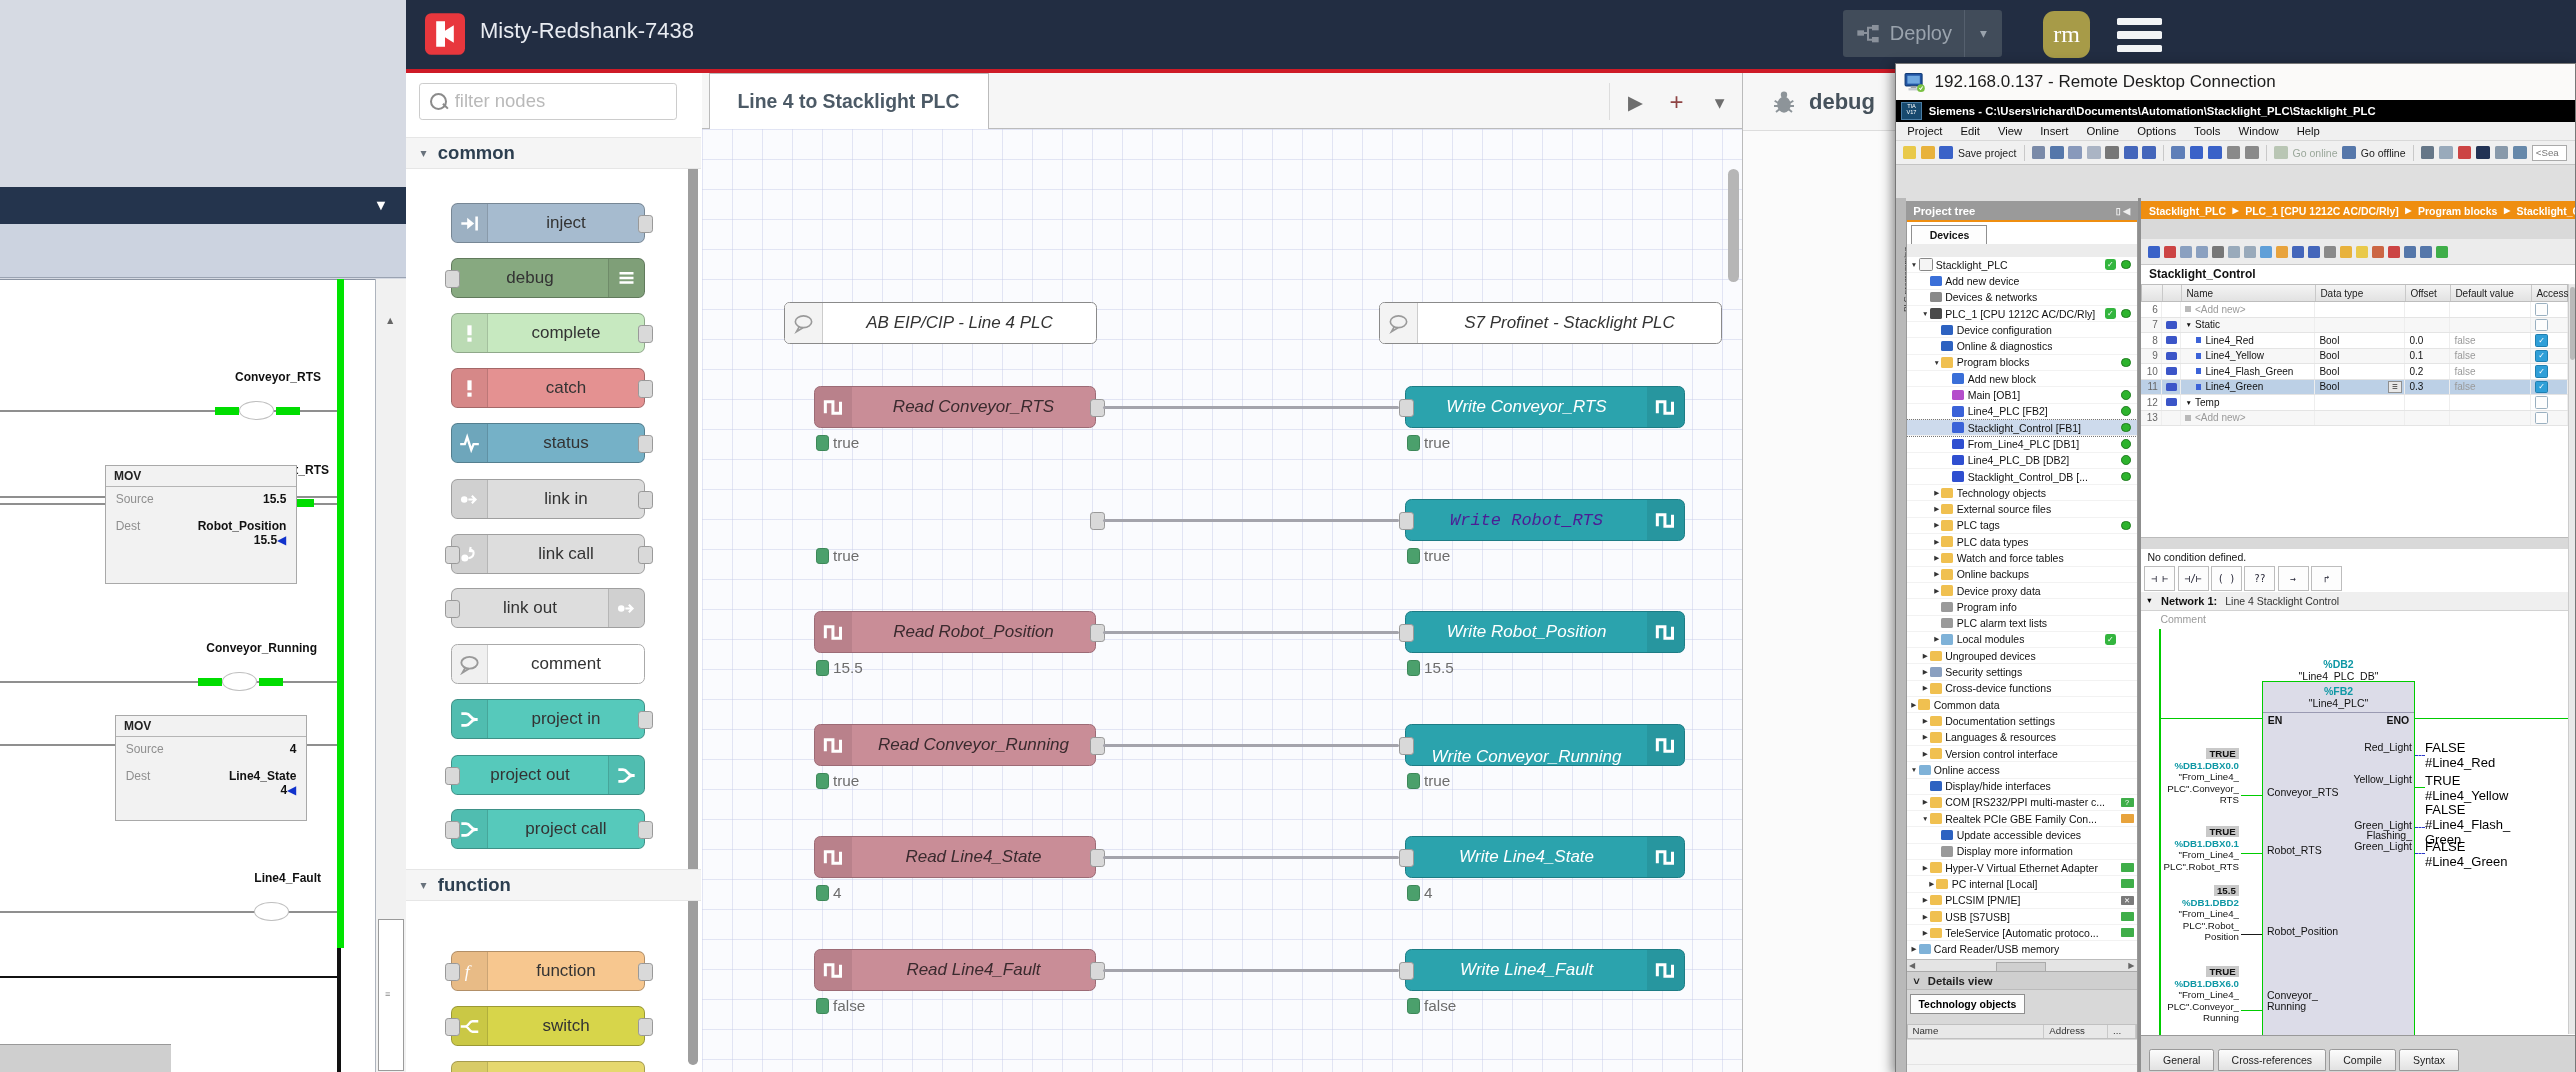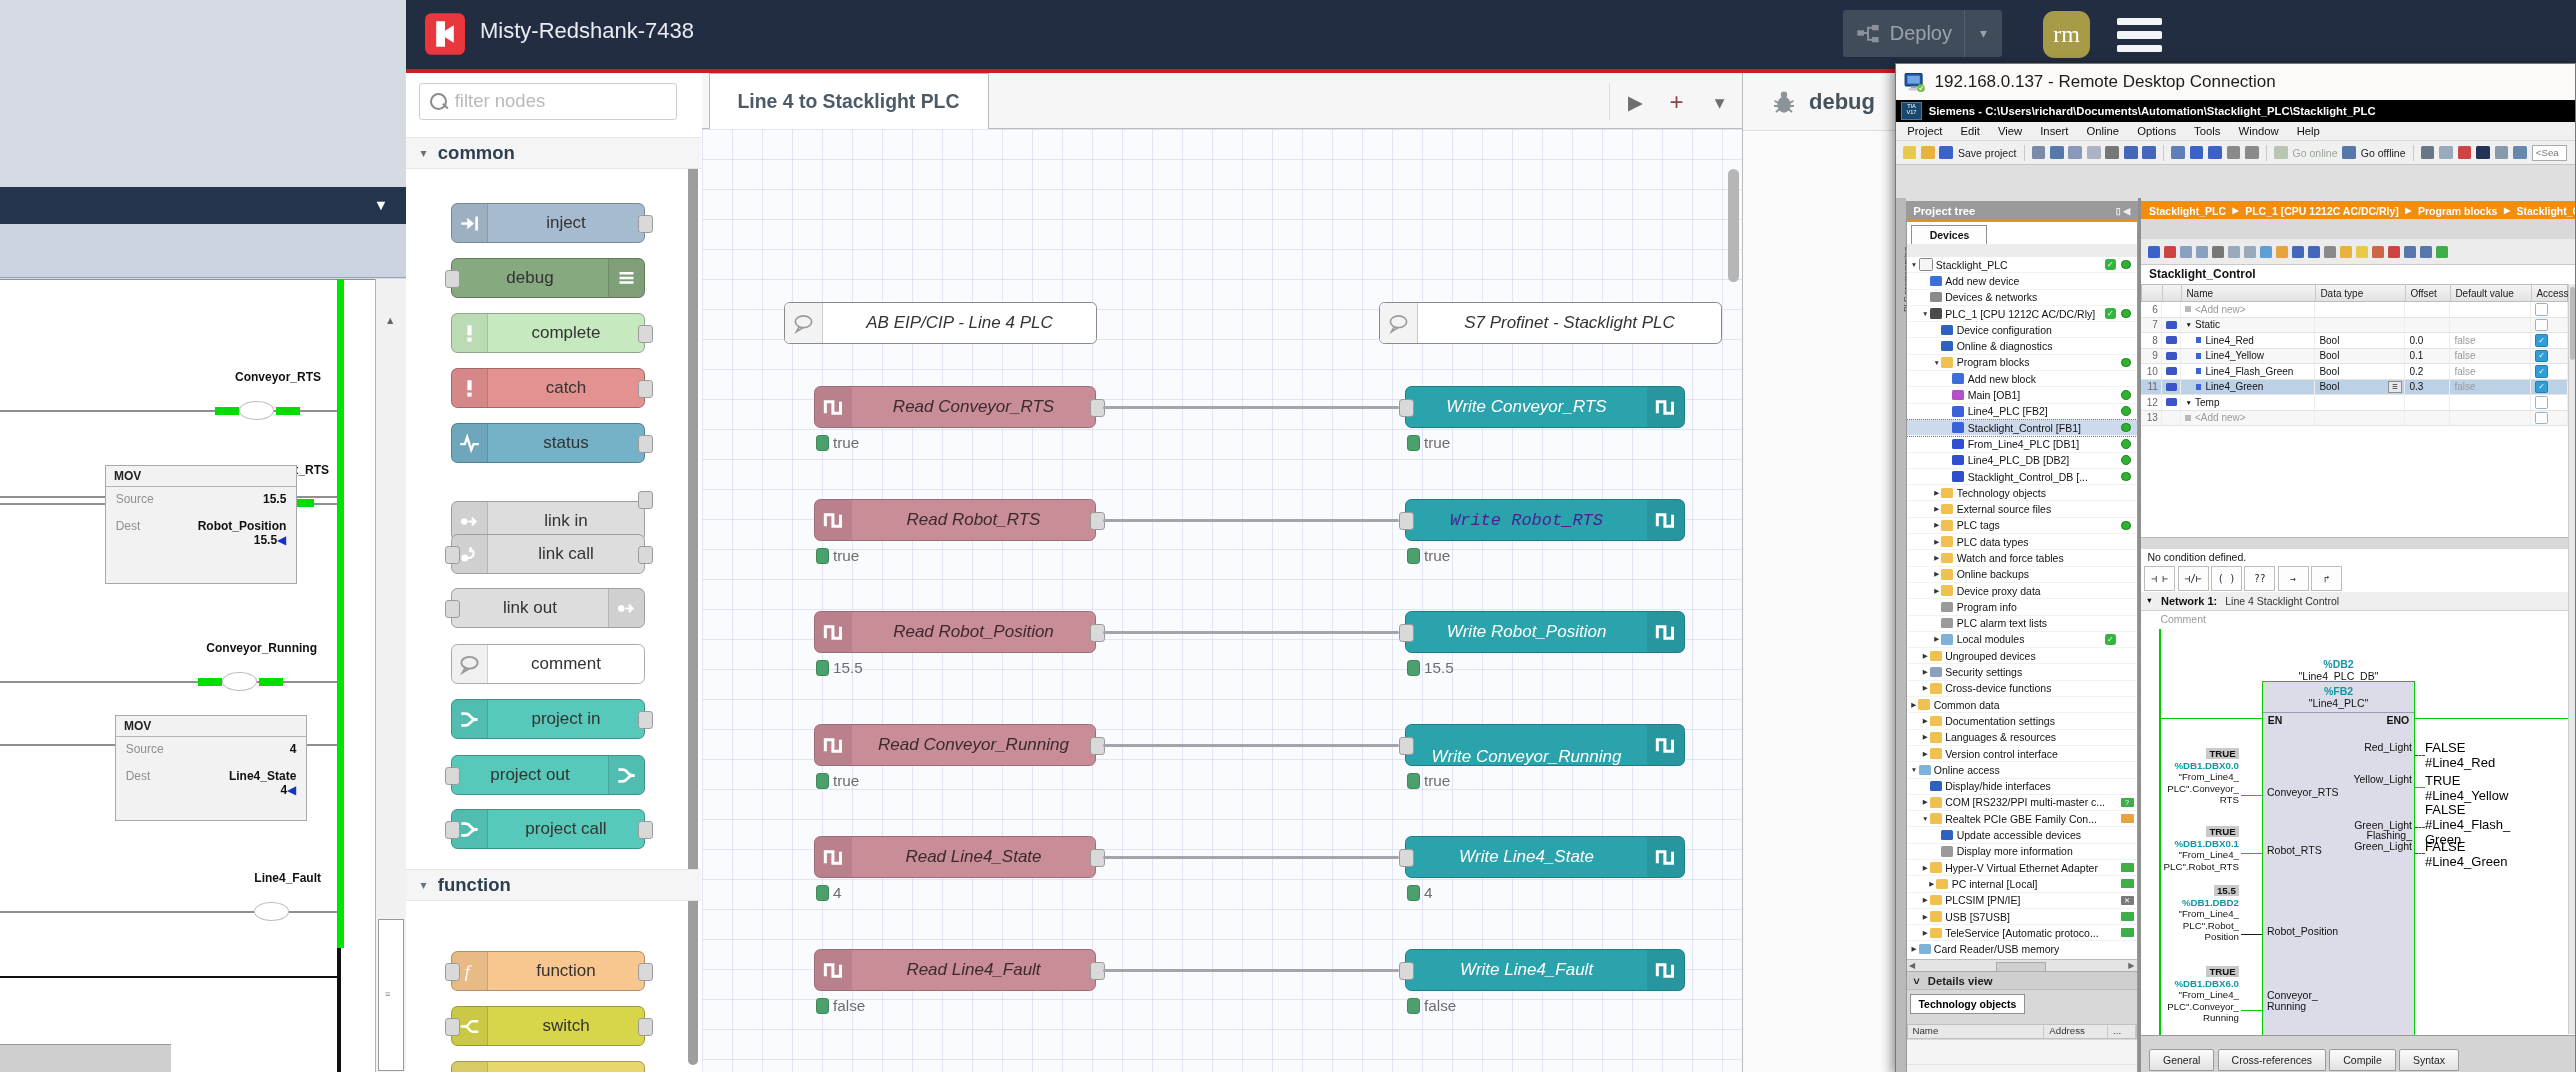--- a/index.html
+++ b/index.html
@@ -368,21 +368,21 @@
       <div class="pal-port" style="top: 307px; left: 232px;"></div>
       <div class="pal-node" style="top: 350px; background: rgb(117, 177, 199);">
         <div class="iz l">
           <svg viewBox="0 0 18 18" width="21" height="21">
             <path d="M1 9.5h4l2-6 3.5 11 2-5H17" stroke="#fff" stroke-width="2" fill="none"></path>
           </svg>
         </div>
         <div class="lb">status</div>
       </div>
       <div class="pal-port" style="top: 362px; left: 232px;"></div>
-      <div class="pal-node" style="top: 428px; background: rgb(221, 221, 221);">
+      <div class="pal-node" style="top: 406px; background: rgb(221, 221, 221);">
         <div class="iz l">
           <svg viewBox="0 0 18 18" width="21" height="21">
             <circle cx="4.5" cy="9" r="2.8" fill="#fff"></circle>
             <path d="M8 9h6M11 5.8L14.2 9 11 12.2" stroke="#fff" stroke-width="1.8" fill="none"></path>
           </svg>
         </div>
         <div class="lb">link in</div>
       </div>
       <div class="pal-port" style="top: 418px; left: 232px;"></div>
       <div class="pal-node" style="top: 461px; background: rgb(221, 221, 221);">
@@ -529,30 +529,20 @@
                 <path d="M2 14V4h6.5v10H15V4" stroke="#fff" stroke-width="2.6" fill="none"></path>
               </svg>
             </div>
           </div>
         </div>
         <div class="fl-port" style="left: 697px; top: 270px;"></div>
         <div class="fl-dot" style="left: 114px; top: 306px;"></div>
         <div class="fl-status" style="left: 131px; top: 305px;">true</div>
         <div class="fl-dot" style="left: 705px; top: 306px;"></div>
         <div class="fl-status" style="left: 722px; top: 305px;">true</div>
-        <div class="fl-node" style="left: 112px; top: 370px;">
-          <div class="fl-body" style="background: rgb(201, 141, 151); border-color: rgb(156, 107, 118);">
-            <div class="iz">
-              <svg viewBox="0 0 18 18" width="21" height="21">
-                <path d="M2 14V4h6.5v10H15V4" stroke="#fff" stroke-width="2.6" fill="none"></path>
-              </svg>
-            </div>
-            <div class="lb" style="color: rgb(58, 42, 46);">Read Robot_RTS</div>
-          </div>
-        </div>
         <div class="fl-port" style="left: 388px; top: 383px;"></div>
         <div class="fl-wire" style="left: 401px; top: 390px; width: 296px;"></div>
         <div class="fl-node" style="left: 703px; top: 370px; width: 280px;">
           <div class="fl-body" style="background: rgb(43, 163, 173); border-color: rgb(29, 124, 133);">
             <div class="lb" style="color: #4c1d95; font-family: Liberation Mono, monospace;">Write Robot_RTS</div>
             <div class="iz">
               <svg viewBox="0 0 18 18" width="21" height="21">
                 <path d="M2 14V4h6.5v10H15V4" stroke="#fff" stroke-width="2.6" fill="none"></path>
               </svg>
             </div>

